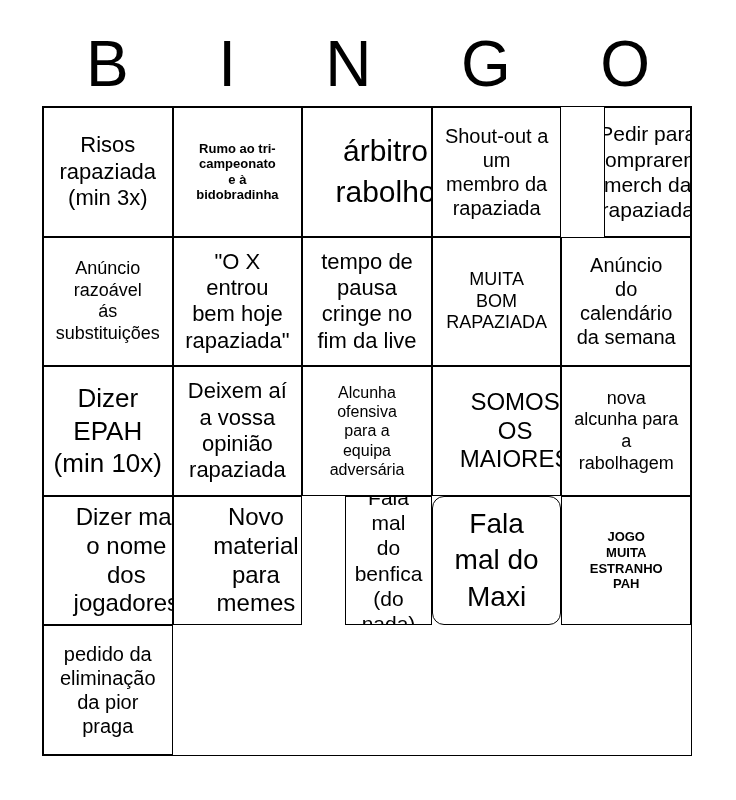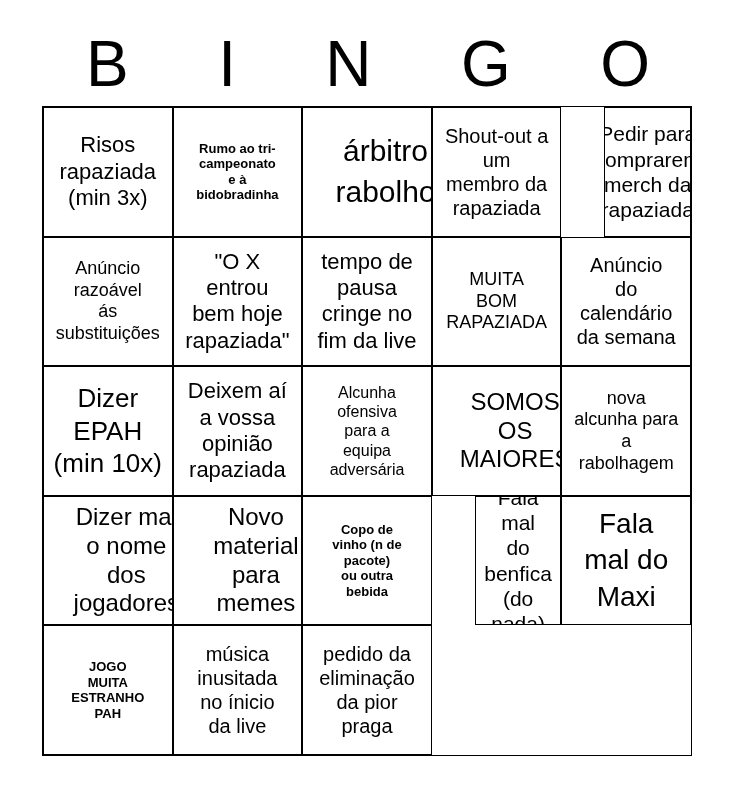--- a/index.html
+++ b/index.html
@@ -57,21 +57,21 @@
     overflow: hidden;
   }
   .fs16 { font-size: 16px; }
   .fs17 { font-size: 13px; font-weight: bold; }
   .fs18 { font-size: 18px; }
   .fs20 { font-size: 20px; }
   .fs21 { font-size: 21px; margin-left: 43px; }
   .fs22 { font-size: 22px; }
   .fs24 { font-size: 24px; padding-left: 40px; }
   .fs26 { font-size: 26px; line-height: 1.25; text-align: center; }
-  .fs28 { font-size: 28px; line-height: 1.3; }
+  .fs28 { font-size: 28px; line-height: 1.3; border-radius: 12px; }
   .fs30 { font-size: 30px; line-height: 1.35; padding-left: 40px; }
 </style>
 </head>
 <body>
 
 <div class="title">
   <span>B</span>
   <span>I</span>
   <span>N</span>
   <span>G</span>
@@ -138,37 +138,28 @@
 a
 rabolhagem</div>
   <div class="cell fs24">Dizer mal
 o nome
 dos
 jogadores</div>
   <div class="cell fs24">Novo
 material
 para
 memes</div>
-  <div class="cell fs17">Copo de
-vinho (n de
-pacote)
-ou outra
-bebida</div>
 
   <div class="cell fs21">Fala mal
 do benfica
 (do nada)</div>
   <div class="cell fs28">Fala
 mal do
 Maxi</div>
   <div class="cell fs17">JOGO
 MUITA
 ESTRANHO
 PAH</div>
-  <div class="cell fs20">música
-inusitada
-no ínicio
-da live</div>
   <div class="cell fs20">pedido da
 eliminação
 da pior
 praga</div>
 </div>
 
 </body></html>

